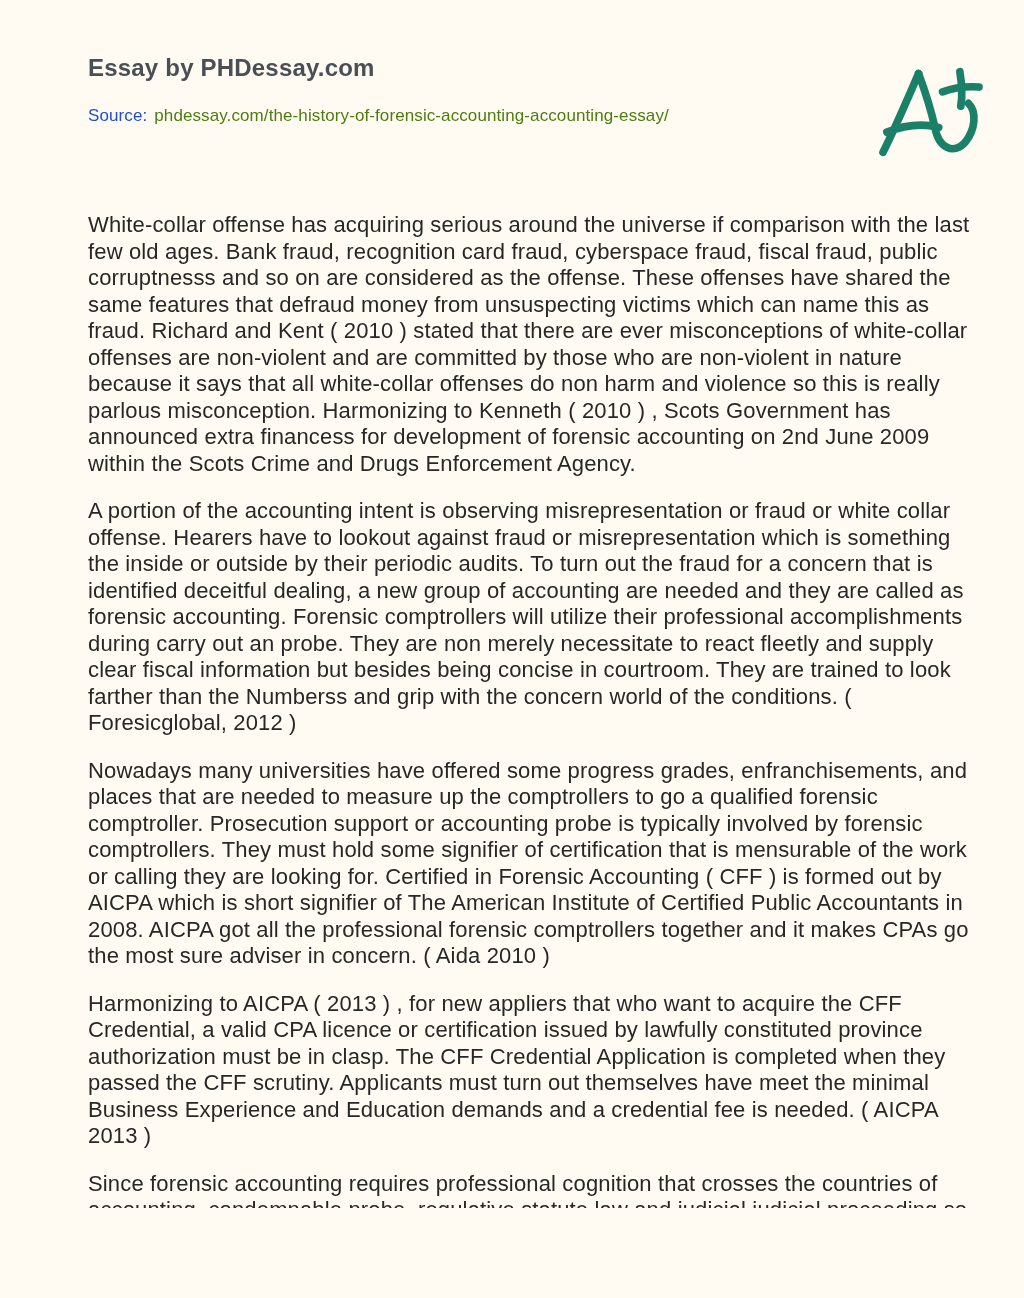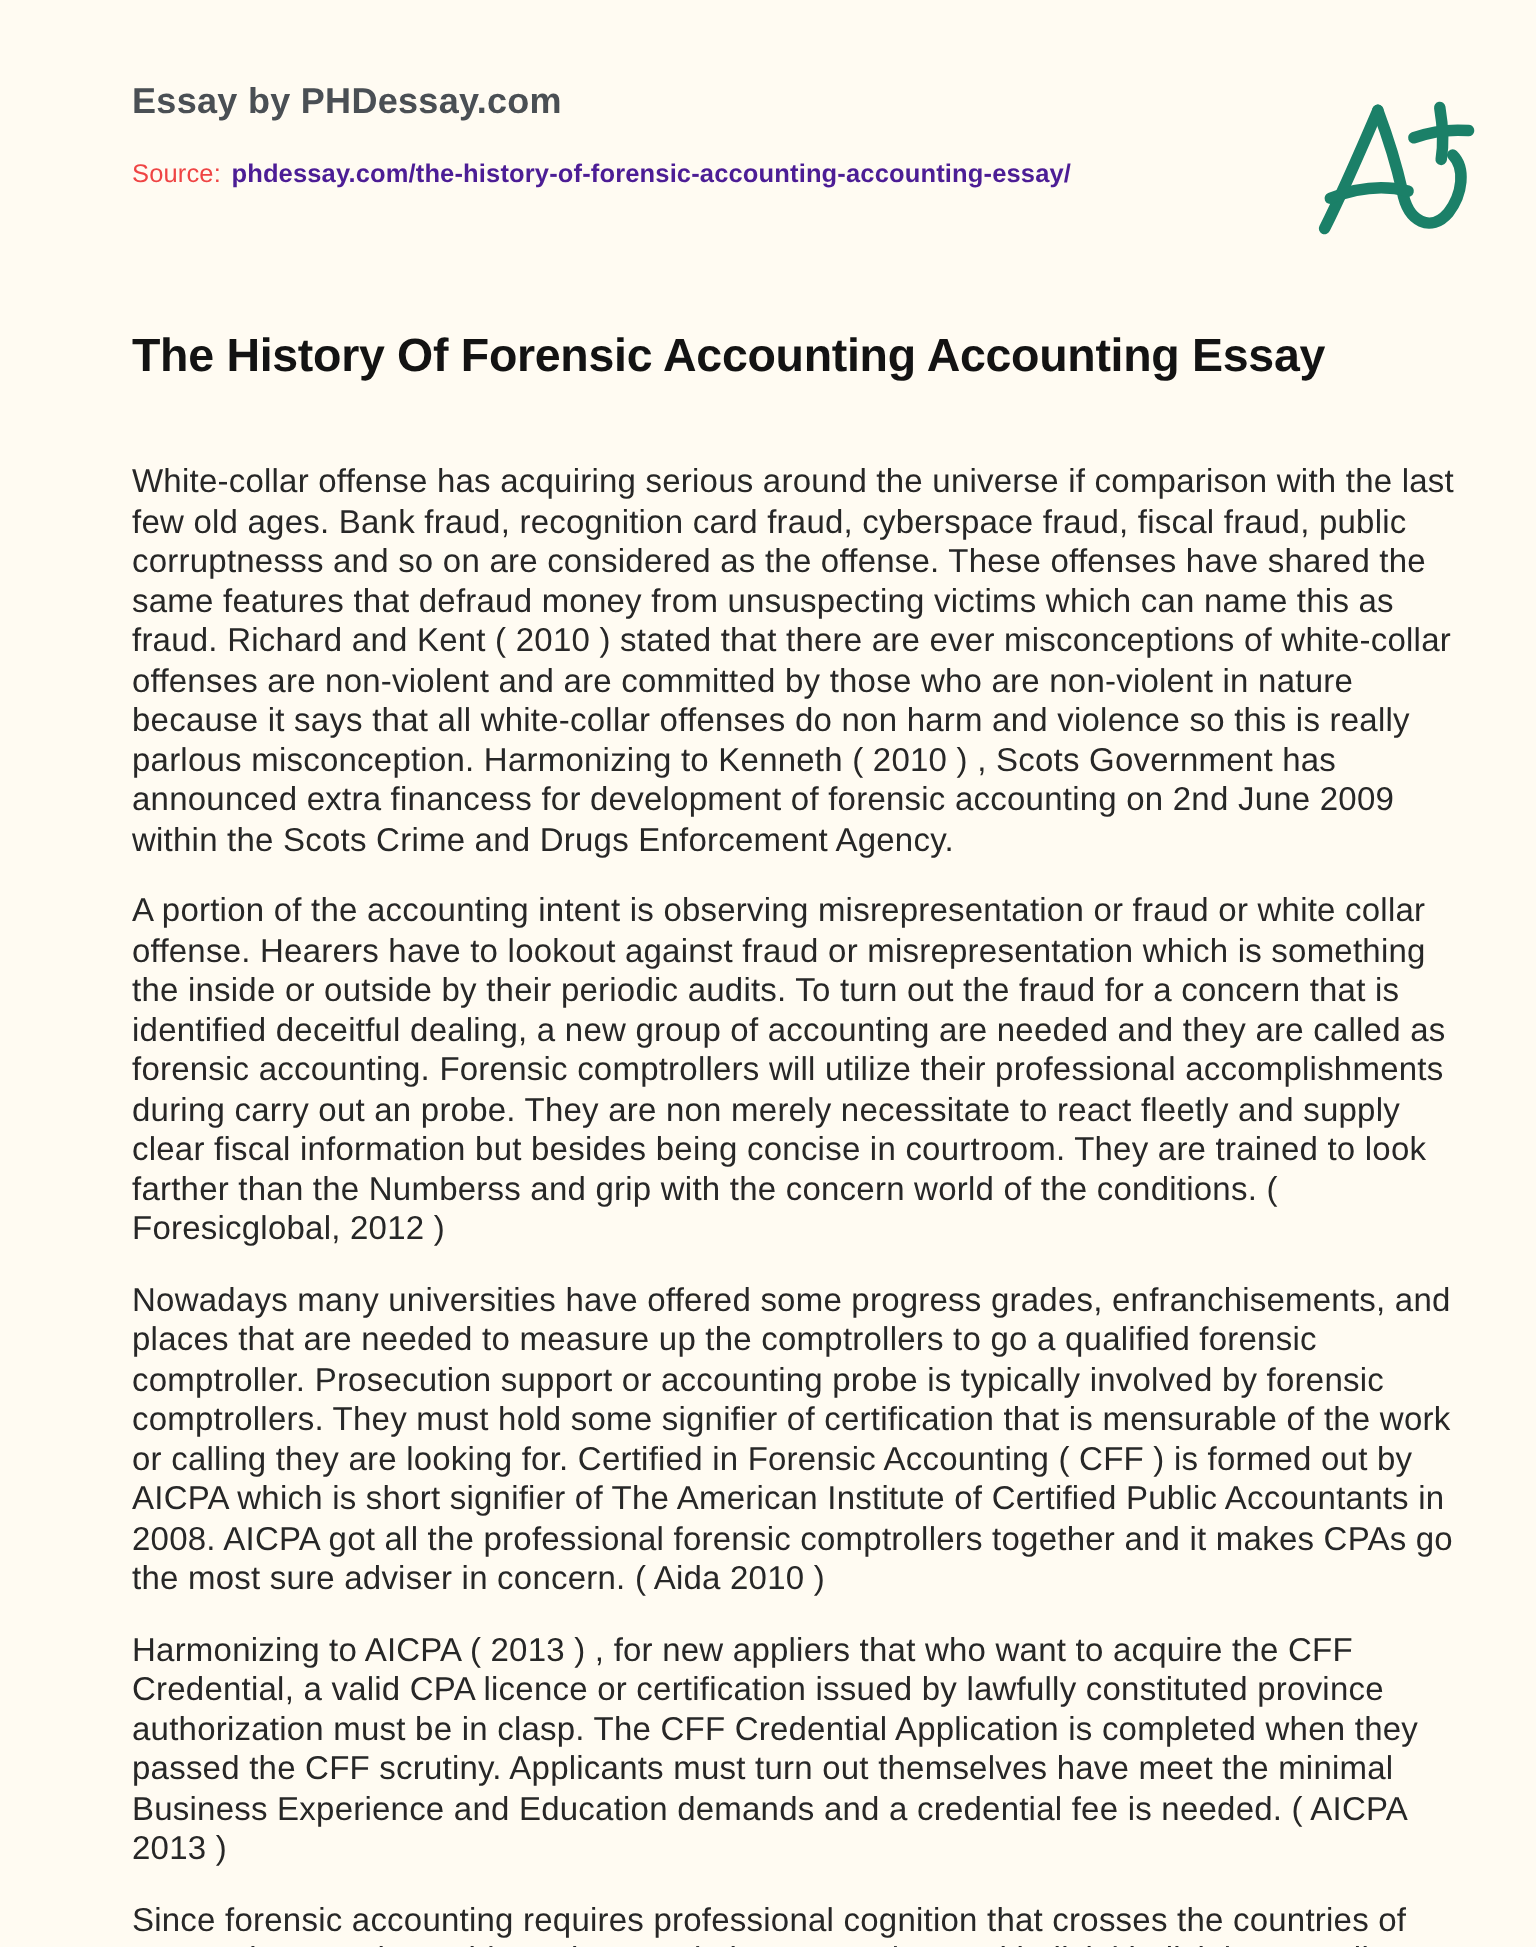--- a/index.html
+++ b/index.html
@@ -30,28 +30,27 @@
     font-weight: 700;
     color: #4A4F54;
     letter-spacing: 0.2px;
   }
   .source-line {
     margin-top: 24px;
     font-size: 17px;
     letter-spacing: 0.1px;
   }
   .source-label {
-    color: #ef4444;
+    color: #1d4ed8;
     margin-right: 7px;
   }
   .source-link {
-    color: #4c1d95;
+    color: #4d7c0f;
     text-decoration: none;
     cursor: pointer;
-    font-weight: bold;
   }
   .logo {
     width: 116px;
     height: 96px;
     margin-top: 10px;
     margin-right: -14px;
     flex: 0 0 auto;
   }
   .logo svg {
     width: 100%;
@@ -103,21 +102,20 @@
           <path d="M13 71 C33 63 51 62 67 66"></path>
 
           <path d="M71 29 C82 25 96 23 109 24"></path>
 
           <path d="M89 8 C91 20 92 32 90 44"></path>
         </g>
       </svg>
     </div>
   </header>
 
-  <h1 class="title">The History Of Forensic Accounting Accounting Essay</h1>
 
   <main class="article">
     <p>White-collar offense has acquiring serious around the universe if comparison with the last few old ages. Bank fraud, recognition card fraud, cyberspace fraud, fiscal fraud, public corruptnesss and so on are considered as the offense. These offenses have shared the same features that defraud money from unsuspecting victims which can name this as fraud. Richard and Kent ( 2010 ) stated that there are ever misconceptions of white-collar offenses are non-violent and are committed by those who are non-violent in nature because it says that all white-collar offenses do non harm and violence so this is really parlous misconception. Harmonizing to Kenneth ( 2010 ) , Scots Government has announced extra financess for development of forensic accounting on 2nd June 2009 within the Scots Crime and Drugs Enforcement Agency.</p>
     <p>A portion of the accounting intent is observing misrepresentation or fraud or white collar offense. Hearers have to lookout against fraud or misrepresentation which is something the inside or outside by their periodic audits. To turn out the fraud for a concern that is identified deceitful dealing, a new group of accounting are needed and they are called as forensic accounting. Forensic comptrollers will utilize their professional accomplishments during carry out an probe. They are non merely necessitate to react fleetly and supply clear fiscal information but besides being concise in courtroom. They are trained to look farther than the Numberss and grip with the concern world of the conditions. ( Foresicglobal, 2012 )</p>
     <p>Nowadays many universities have offered some progress grades, enfranchisements, and places that are needed to measure up the comptrollers to go a qualified forensic comptroller. Prosecution support or accounting probe is typically involved by forensic comptrollers. They must hold some signifier of certification that is mensurable of the work or calling they are looking for. Certified in Forensic Accounting ( CFF ) is formed out by AICPA which is short signifier of The American Institute of Certified Public Accountants in 2008. AICPA got all the professional forensic comptrollers together and it makes CPAs go the most sure adviser in concern. ( Aida 2010 )</p>
     <p>Harmonizing to AICPA ( 2013 ) , for new appliers that who want to acquire the CFF Credential, a valid CPA licence or certification issued by lawfully constituted province authorization must be in clasp. The CFF Credential Application is completed when they passed the CFF scrutiny. Applicants must turn out themselves have meet the minimal Business Experience and Education demands and a credential fee is needed. ( AICPA 2013 )</p>
     <p>Since forensic accounting requires professional cognition that crosses the countries of accounting, condemnable probe, regulative statute law and judicial judicial proceeding so it can considered as an exciting field. Forensic comptrollers need to cognize how the manner the endeavors work is. Forensic comptrollers are expected to understand the manner little</p>
   </main>
 
 </div>

